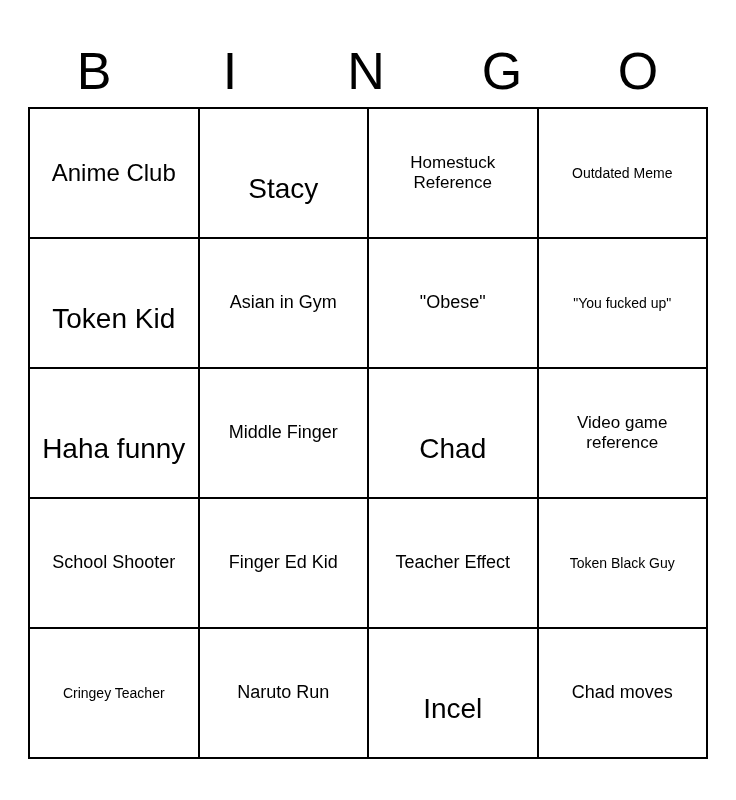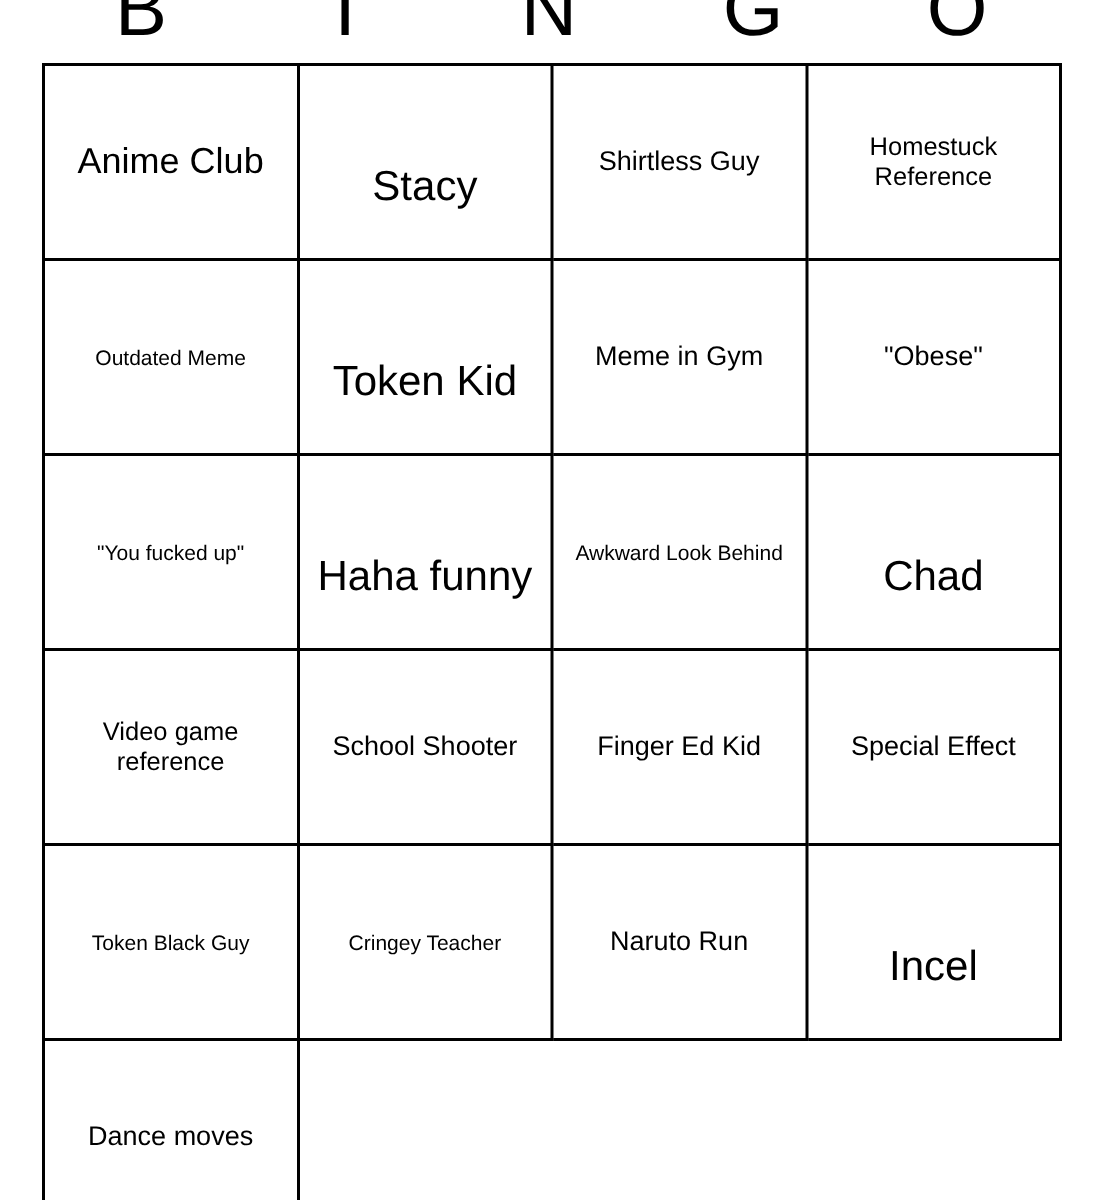--- a/index.html
+++ b/index.html
@@ -68,70 +68,67 @@
       <div class="bingo-letter">O</div>
     </div>
   <div class="bingo-grid">
   <div class="bingo-cell">
         <span class="bingo-cell-text size-lg">Anime Club</span>
       </div>
       <div class="bingo-cell">
         <span class="bingo-cell-text size-xl">Stacy</span>
       </div>
       <div class="bingo-cell">
-        <span class="bingo-cell-text size-md">Shirtless Guy</span>
-      </div>
-      <div class="bingo-cell">
         <span class="bingo-cell-text size-xs">Homestuck Reference</span>
       </div>
       <div class="bingo-cell">
         <span class="bingo-cell-text size-sm">Outdated Meme</span>
       </div>
       <div class="bingo-cell">
         <span class="bingo-cell-text size-xl">Token Kid</span>
       </div>
       <div class="bingo-cell">
-        <span class="bingo-cell-text size-md">Meme in Gym</span>
+        <span class="bingo-cell-text size-md">Asian in Gym</span>
       </div>
       <div class="bingo-cell">
         <span class="bingo-cell-text size-md">"Obese"</span>
       </div>
       <div class="bingo-cell">
         <span class="bingo-cell-text size-sm">"You fucked up"</span>
       </div>
       <div class="bingo-cell">
         <span class="bingo-cell-text size-xl">Haha funny</span>
       </div>
       <div class="bingo-cell">
-        <span class="bingo-cell-text size-sm">Awkward Look Behind</span>
+        <span class="bingo-cell-text size-md">Middle Finger</span>
       </div>
       <div class="bingo-cell">
         <span class="bingo-cell-text size-xl">Chad</span>
       </div>
       <div class="bingo-cell">
         <span class="bingo-cell-text size-xs">Video game reference</span>
       </div>
       <div class="bingo-cell">
         <span class="bingo-cell-text size-md">School Shooter</span>
       </div>
       <div class="bingo-cell">
         <span class="bingo-cell-text size-md">Finger Ed Kid</span>
       </div>
       <div class="bingo-cell">
-        <span class="bingo-cell-text size-md">Special Effect</span>
+        <span class="bingo-cell-text size-md">Teacher Effect</span>
       </div>
       <div class="bingo-cell">
         <span class="bingo-cell-text size-sm">Token Black Guy</span>
       </div>
       <div class="bingo-cell">
         <span class="bingo-cell-text size-sm">Cringey Teacher</span>
       </div>
       <div class="bingo-cell">
         <span class="bingo-cell-text size-md">Naruto Run</span>
       </div>
       <div class="bingo-cell">
         <span class="bingo-cell-text size-xl">Incel</span>
       </div>
       <div class="bingo-cell">
-        <span class="bingo-cell-text size-md">Dance moves</span>
+        <span class="bingo-cell-text size-md">Chad moves</span>
       </div>
     </div>
 </div>
 
 </body></html>

